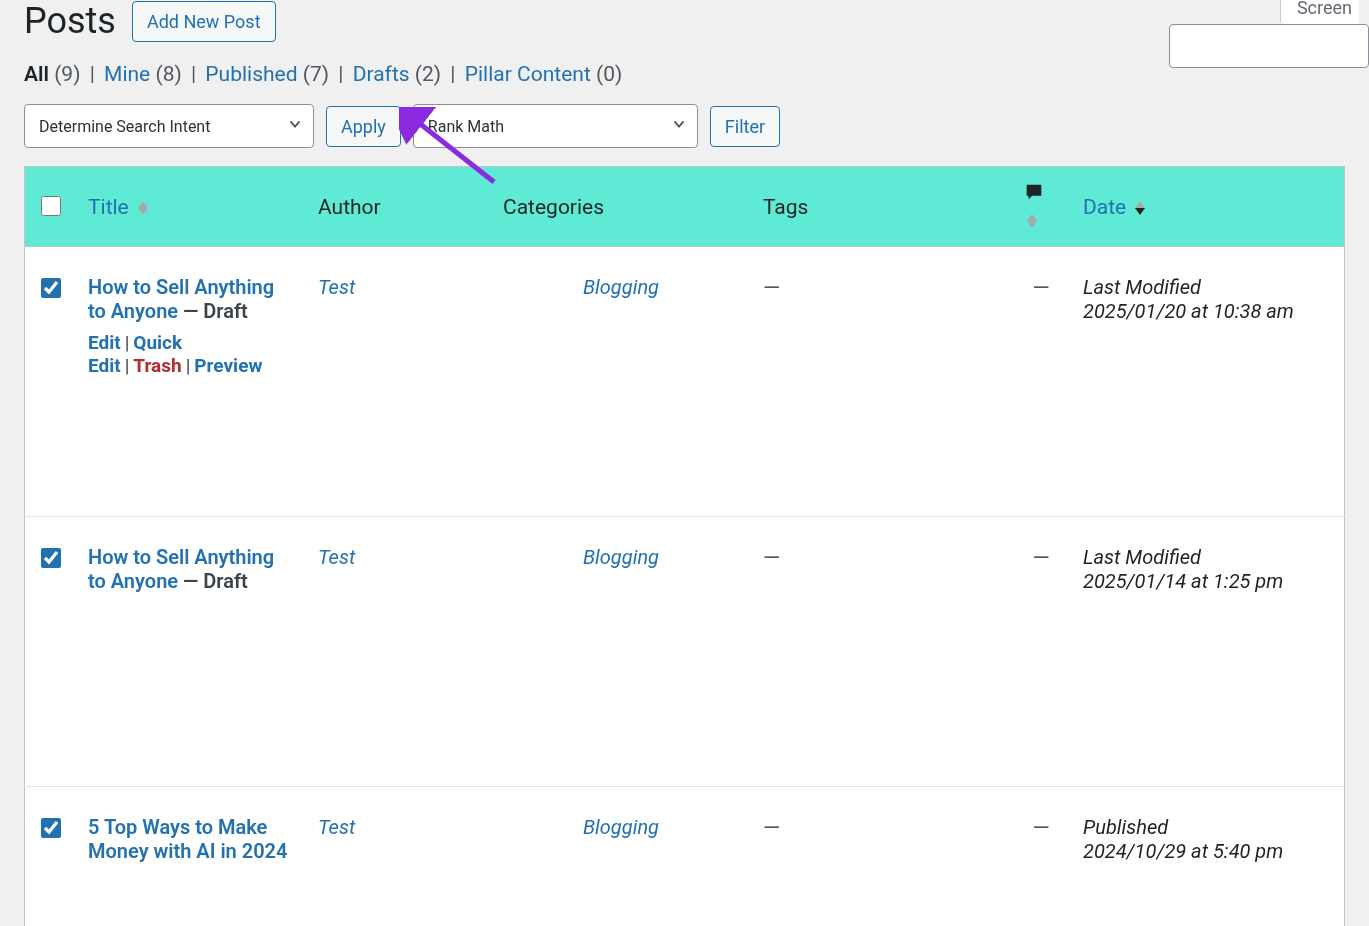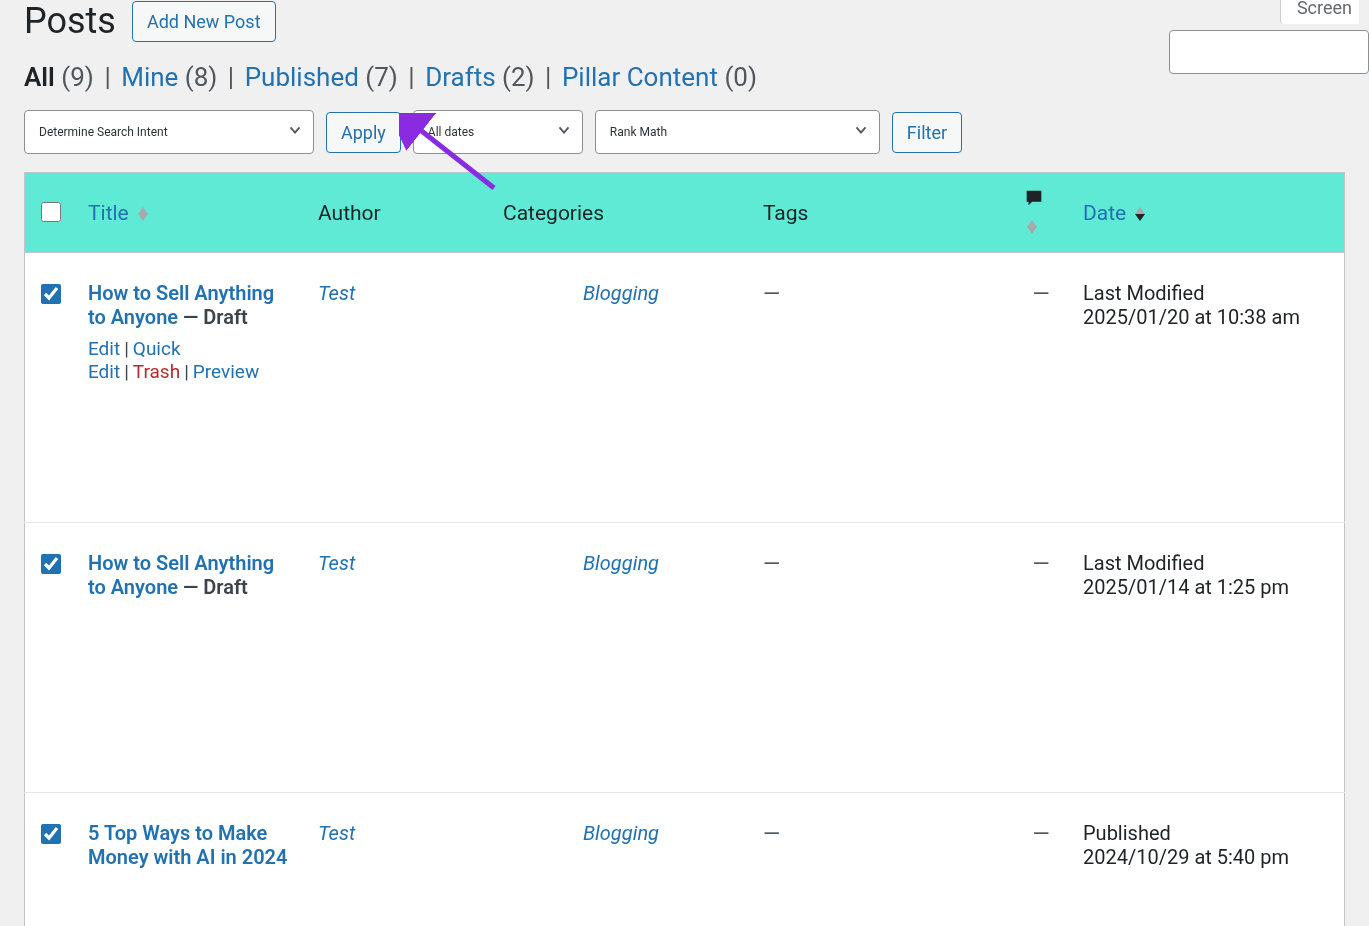--- a/index.html
+++ b/index.html
@@ -23,30 +23,30 @@
     border-radius: 4px; padding: 9px 14px; font-size: 18px; cursor: pointer;
     font-family: inherit;
   }
   .screen-opt-tab {
     position: absolute; right: -24px; top: -10px; background:#fff;
     border:1px solid #ccc; border-bottom:none; border-radius:0 0 4px 4px;
     padding:6px 16px; font-size:18px; color:#646970; cursor:pointer;
     clip-path: inset(10px 10px 0 0);
   }
 
-  .subsubsub { margin: 20px 0 10px 0; font-size: 26px; }
+  .subsubsub { margin: 20px 0 10px 0; font-size: 21px; }
   .subsubsub a { color:#2271b1; text-decoration:none; }
   .subsubsub .current { color:#1d2327; font-weight:600; }
   .subsubsub .count { color:#50575e; font-weight:400; }
   .subsubsub .sep { color:#50575e; margin:0 4px; }
 
   .top-controls { display:flex; align-items:center; gap:12px; margin:18px 0 18px 0; position:relative; }
   .sel {
     appearance:none; -webkit-appearance:none;
-    border:1px solid #8c8f94; border-radius:4px; background:#fff; font-size:12px;
+    border:1px solid #8c8f94; border-radius:4px; background:#fff; font-size:16px;
     padding:8px 40px 8px 14px; color:#2c3338; font-family:inherit; cursor:pointer;
     height:44px;
   }
   .select-wrap { position:relative; display:inline-block; }
   .select-wrap .chev {
     position:absolute; right:10px; top:50%; transform:translateY(-50%);
     pointer-events:none; color:#646970;
   }
   .sel-bulk { width:290px; }
   .sel-dates { width:170px; }
@@ -77,29 +77,29 @@
   .col-author { width:185px;margin-top:9px; }
   .col-cat { width:260px;text-align:center; }
   .col-tags { width:260px; }
   .col-comments { width:60px; text-align:center; }
   .col-date { width:auto; }
 
   .cb { width:20px; height:20px; cursor:pointer; accent-color:#2271b1; }
   .row-title { color:#2271b1; font-weight:600; text-decoration:none; }
   .draft-suffix { color:#3c434a; font-weight:600; }
   .row-actions { margin-top:8px; font-size:19px; }
-  .row-actions a, .row-actions span.link { color:#2271b1; text-decoration:none; }
+  .row-actions a, .row-actions span.link { color:#2271b1; text-decoration:none;font-weight:bold; }
   .row-actions .trash { color:#b32d2e; }
   .row-actions .sep { color:#3c434a; margin:0 4px; }
 
   .linkish { color:#2271b1; text-decoration:none;font-style:italic; }
   .dash { color:#50575e; font-size:22px; }
 
   .date-cell .status-line { color:#1d2327; }
-  .date-cell { font-size:20px; color:#1d2327; }
+  .date-cell { font-size:20px; color:#1d2327;font-style:italic; }
 
   .sort-icons { display:inline-flex; flex-direction:column; line-height:7px; margin-left:4px; vertical-align:middle; }
   .sort-icons svg { display:block; }
 
   .comment-icon { display:inline-block; vertical-align:middle; }
 
   
   .arrow-annot {
     position:absolute; left:375px; top:3px; pointer-events:none;
   }
@@ -134,30 +134,20 @@
       </select>
       <span class="chev">
         <svg width="18" height="18" viewBox="0 0 20 20">
             <path d="M5 7l5 6 5-6" fill="none" stroke="#50575e" stroke-width="2"></path>
           </svg>
       </span>
     </span>
 
     <button class="btn-outline">Apply</button>
 
-    <span class="select-wrap">
-      <select class="sel sel-dates">
-        <option>All dates</option>
-      </select>
-      <span class="chev">
-        <svg width="18" height="18" viewBox="0 0 20 20">
-            <path d="M5 7l5 6 5-6" fill="none" stroke="#50575e" stroke-width="2"></path>
-          </svg>
-      </span>
-    </span>
 
 
     <span class="select-wrap">
       <select class="sel sel-rm">
         <option>Rank Math</option>
       </select>
       <span class="chev">
         <svg width="18" height="18" viewBox="0 0 20 20">
             <path d="M5 7l5 6 5-6" fill="none" stroke="#50575e" stroke-width="2"></path>
           </svg>

